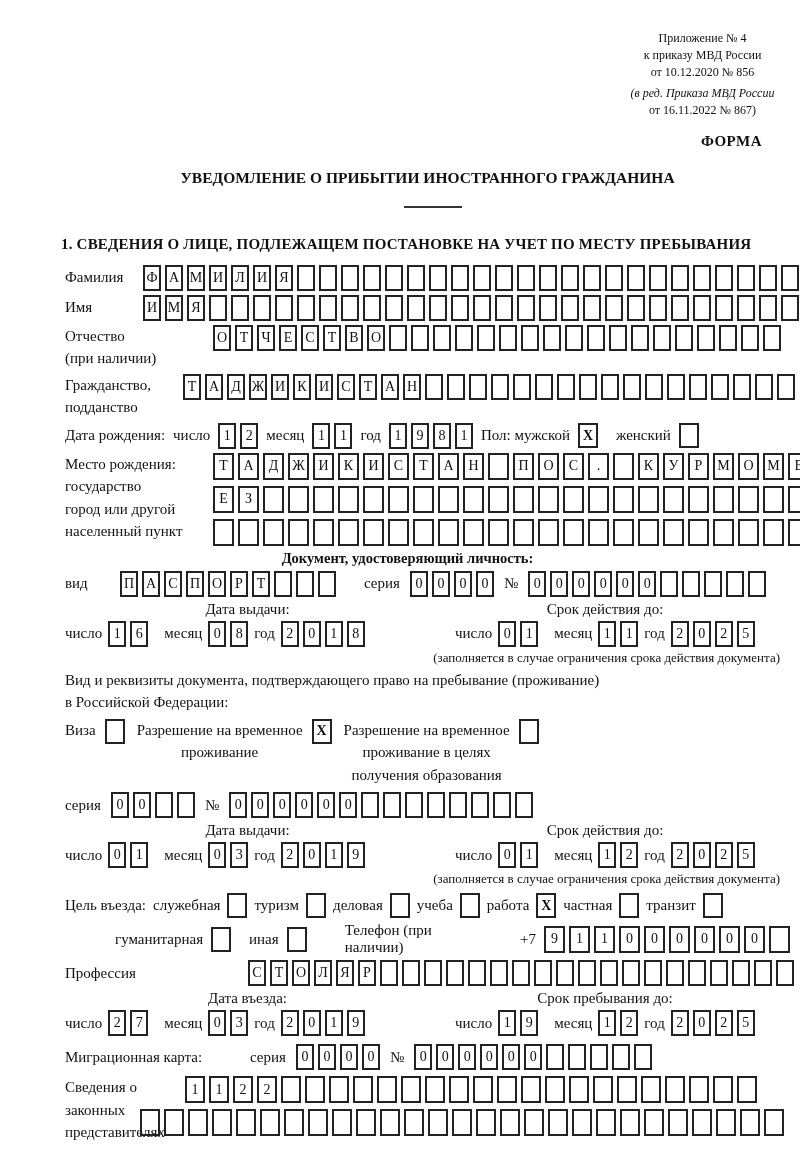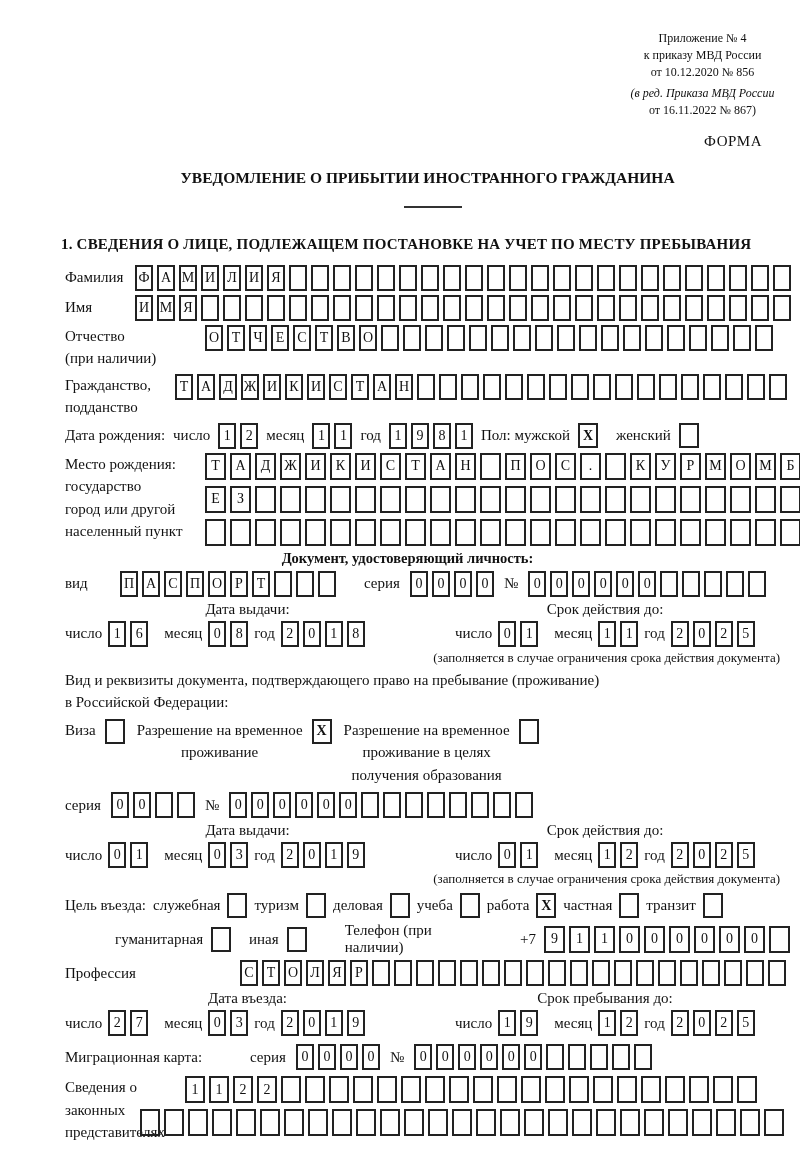--- a/index.html
+++ b/index.html
@@ -3,27 +3,27 @@
 <meta charset="utf-8">
 <style>
   html,body{margin:0;padding:0;background:#fff;}
   body{width:800px;height:1163px;overflow:hidden;color:#111;
        font-family:"Liberation Serif","DejaVu Serif",serif;font-size:15px;}
   .page{box-sizing:border-box;width:800px;height:1163px;padding:30px 10px 0 65px;}
 
   
   .hdr{margin-left:550px;font-size:12px;line-height:1.4;text-align:center;}
   .hdr .sub{margin-top:5px;font-style:italic;}
-  .forma{font-weight:normal;text-align:right;padding-right:28px;margin-top:14px;font-size:15px;letter-spacing:.5px;}
+  .forma{font-weight:bold;text-align:right;padding-right:28px;margin-top:14px;font-size:15px;letter-spacing:.5px;}
   .title{text-align:center;font-weight:bold;font-size:15.5px;line-height:1.6;margin-top:16px;}
   .uline{display:inline-block;width:58px;border-bottom:2px solid #333;margin-left:10px;vertical-align:baseline;}
   .sec{font-weight:bold;font-size:15px;margin:20px 0 12px -4px;letter-spacing:.2px;white-space:nowrap;}
 
   
-  .frow{display:flex;align-items:center;margin:4px 0;}
+  .frow{display:flex;align-items:center;margin:4px 0;gap:8px;}
   .top{align-items:flex-start;}
   .lblcol{flex:none;line-height:1.5;}
   .w45{width:45px}.w70{width:70px}.w110{width:110px}.w140{width:140px}
   .w150{width:150px}.w175{width:175px}
   .g8{column-gap:8px}.g10{column-gap:10px}.g7{column-gap:7px}
   .ml10{margin-left:10px}.ml18{margin-left:18px}.ml25{margin-left:25px}.ml30{margin-left:30px}
 
   
   .cells{display:inline-flex;gap:4px;flex:none;}
   .cell{box-sizing:border-box;flex:none;width:18px;height:26px;border:2px solid #222;

